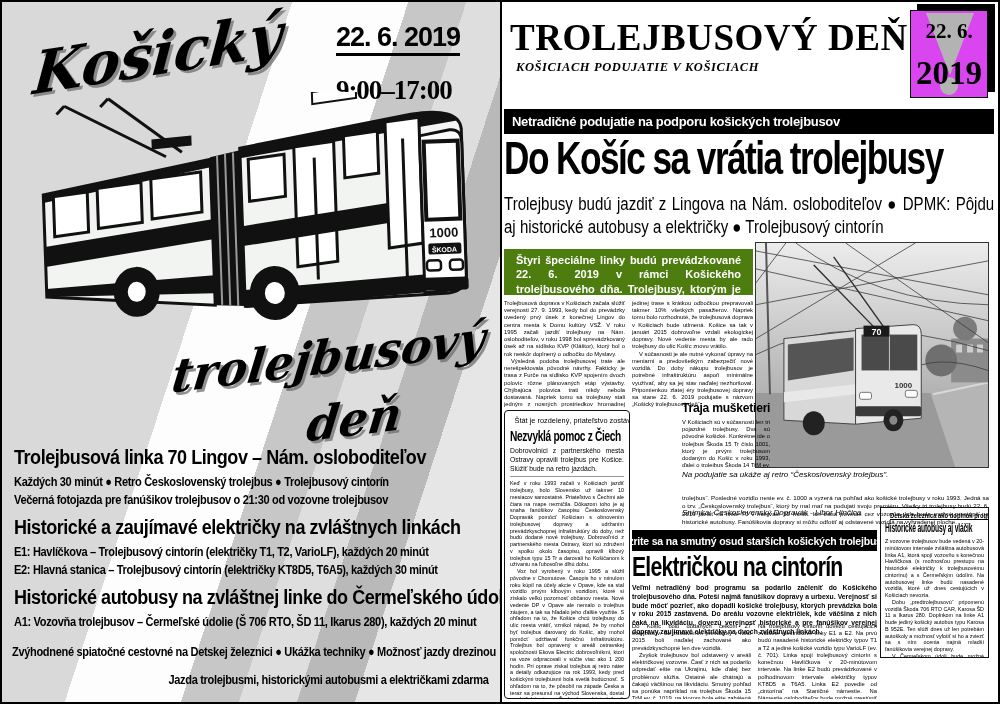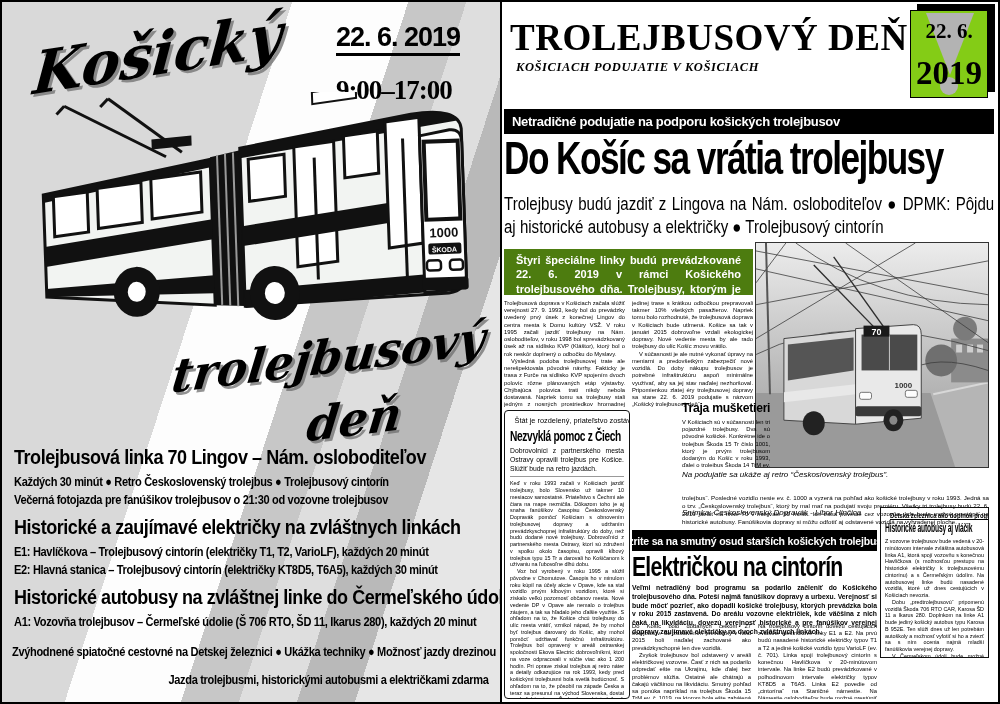--- a/index.html
+++ b/index.html
@@ -19,21 +19,21 @@
   #poster-time{font-size:27px;font-weight:bold;letter-spacing:-1px;margin-top:19px;font-family:Liberation Serif, serif;}
   #bus-art{position:absolute;left:14px;top:90px;width:468px;height:238px;}
   .p-abs{position:absolute;white-space:nowrap;}
   .p-head{font-size:20px;font-weight:bold;letter-spacing:-0.5px;transform:scaleX(.9);transform-origin:left center;}
   .p-line{font-size:13px;font-weight:bold;letter-spacing:-0.4px;transform:scaleX(.85);transform-origin:left center;}
   .p-line-r{font-size:13px;font-weight:bold;letter-spacing:-0.4px;transform:scaleX(.85);transform-origin:right center;text-align:right;}
   
   #paper{flex:1;position:relative;background:#fff;overflow:hidden;}
   #masthead{position:absolute;left:8px;top:14px;font-family:"Liberation Serif",serif;font-weight:bold;font-size:37px;letter-spacing:.5px;white-space:nowrap;}
   #tagline{position:absolute;left:14px;top:58px;font-family:"Liberation Serif",serif;font-weight:bold;font-style:italic;font-size:12.5px;letter-spacing:.6px;}
-  #datebox{position:absolute;left:408px;top:8px;width:78px;height:88px;background:#84cc16;border:1px solid #000;box-shadow:7px -6px 0 #000;z-index:2;padding-left:35px;}
+  #datebox{position:absolute;left:408px;top:8px;width:78px;height:88px;background:#d946ef;border:1px solid #000;box-shadow:7px -6px 0 #000;z-index:2;padding-left:35px;}
   #datebox .excl-tri{position:absolute;left:9px;top:2px;width:60px;height:62px;background:#b3b3b3;clip-path:polygon(10% 0,90% 0,50% 100%);}
   #datebox .excl-dot{position:absolute;left:29px;top:66px;width:18px;height:18px;border-radius:50%;background:#b3b3b3;}
   #datebox .d1{position:absolute;left:0;top:8px;width:100%;text-align:center;font-family:"Liberation Serif",serif;font-weight:bold;font-size:21px;}
   #datebox .d2{position:absolute;left:0;top:44px;width:100%;text-align:center;font-family:"Liberation Serif",serif;font-weight:bold;font-size:33px;}
   #infobar{position:absolute;left:4px;top:77px;width:398px;height:24px;border:2px solid #000;border-radius:8px;
     display:flex;align-items:center;justify-content:space-between;padding:0 9px;font-size:9.5px;font-weight:bold;}
   #kickerbar{position:absolute;left:2px;top:107px;width:490px;height:25px;background:#000;color:#fff;
     display:flex;align-items:center;padding-left:8px;font-size:13px;font-weight:bold;letter-spacing:-0.3px;white-space:nowrap;}
   #headline1{position:absolute;left:2px;top:131px;width:640px;font-size:46px;font-weight:bold;letter-spacing:-2px;
     white-space:nowrap;transform:scaleX(.765);transform-origin:left top;line-height:1.1;}

